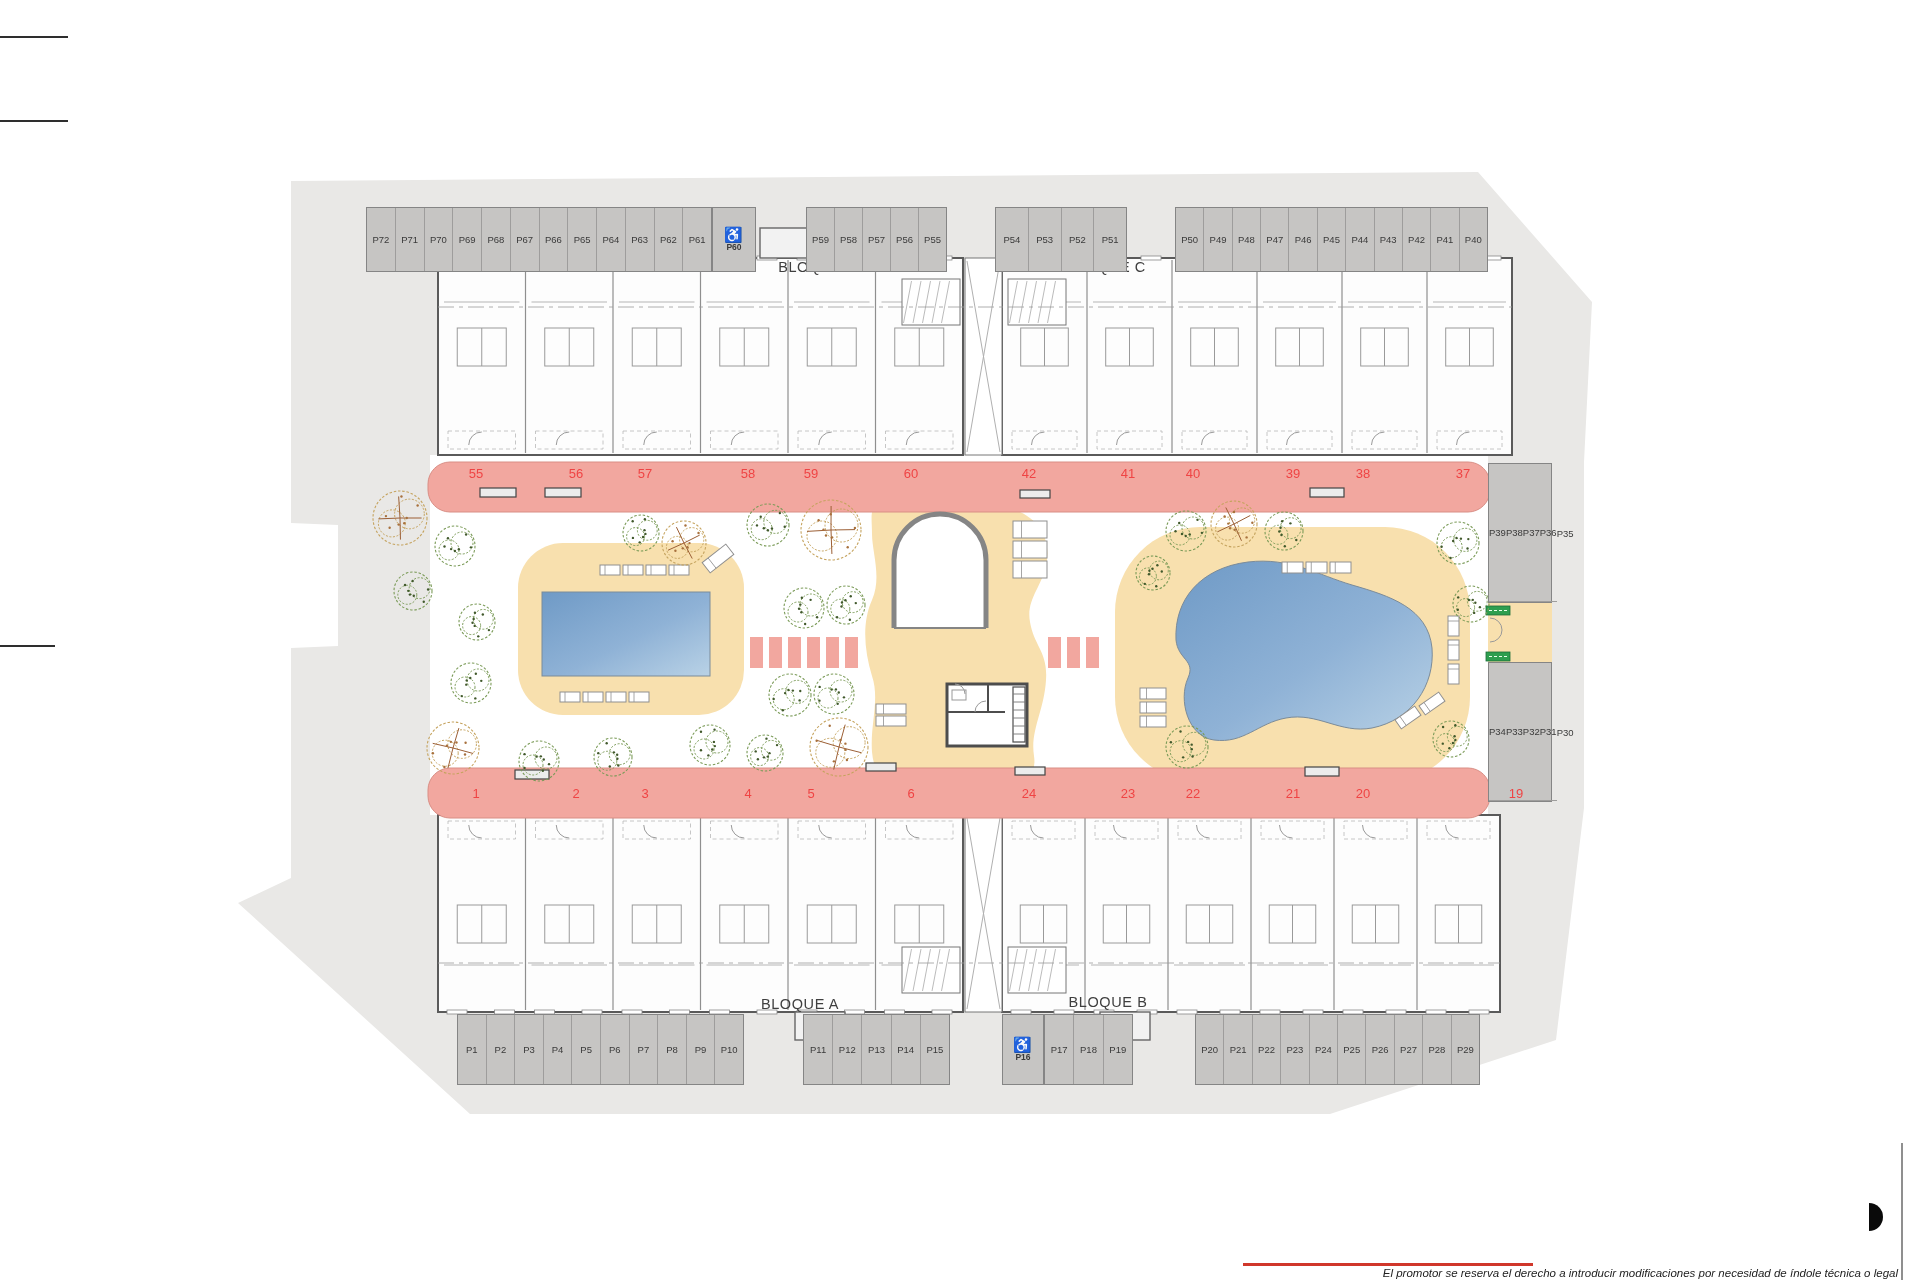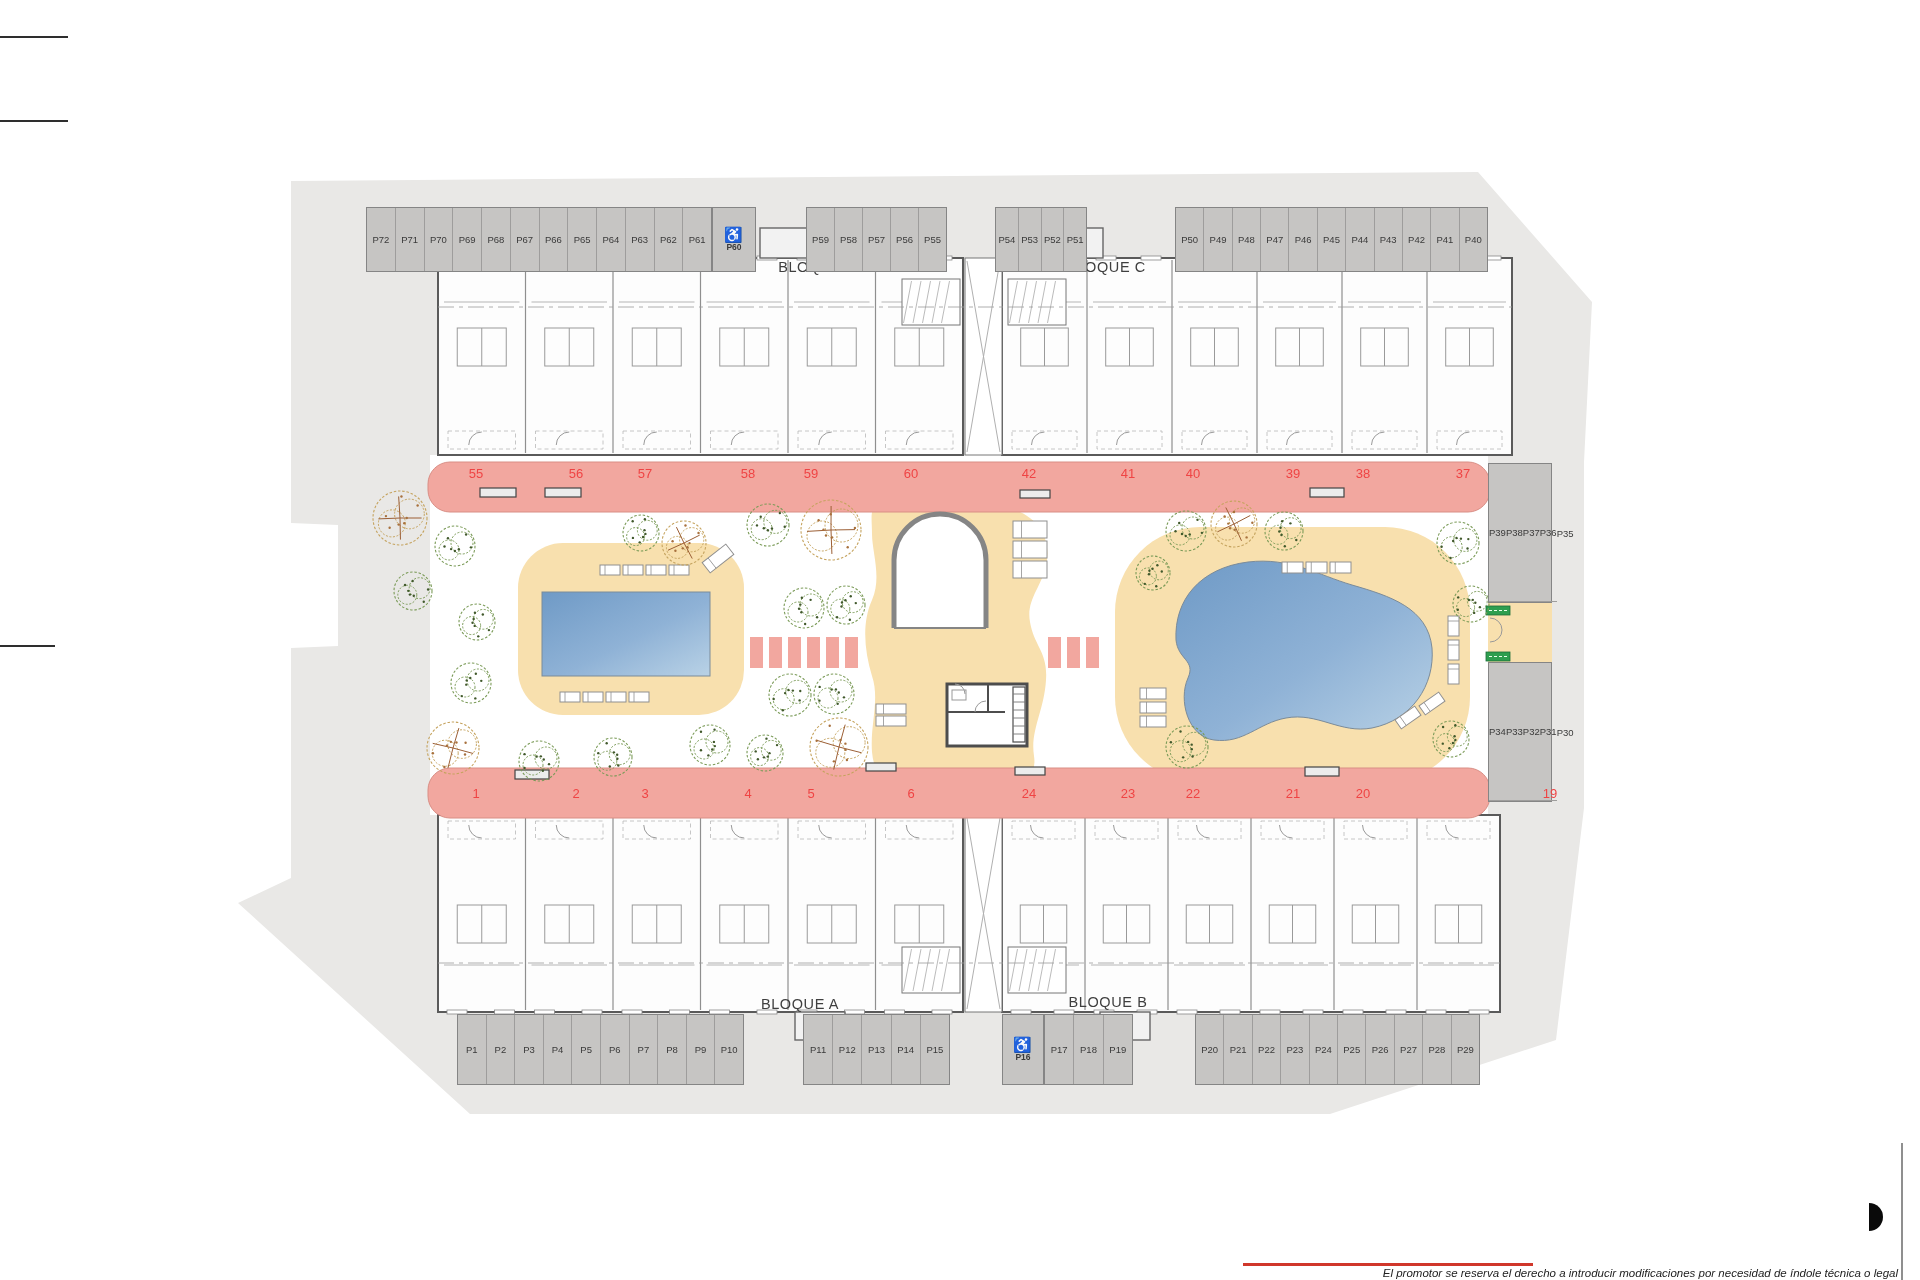--- a/index.html
+++ b/index.html
@@ -876,21 +876,21 @@
         <div class="stall">
           <span class="stall-label">P57</span>
         </div>
         <div class="stall">
           <span class="stall-label">P56</span>
         </div>
         <div class="stall">
           <span class="stall-label">P55</span>
         </div>
       </div>
-      <div class="stall-group" style="left: 995px; top: 207px; width: 92px; height: 65px;">
+      <div class="stall-group" style="left: 995px; top: 207px; width: 132px; height: 65px;">
         <div class="stall">
           <span class="stall-label">P54</span>
         </div>
         <div class="stall">
           <span class="stall-label">P53</span>
         </div>
         <div class="stall">
           <span class="stall-label">P52</span>
         </div>
         <div class="stall">
@@ -1082,15 +1082,15 @@
       <span class="unit-number" style="left: 576px; top: 786px;">2</span>
       <span class="unit-number" style="left: 645px; top: 786px;">3</span>
       <span class="unit-number" style="left: 748px; top: 786px;">4</span>
       <span class="unit-number" style="left: 811px; top: 786px;">5</span>
       <span class="unit-number" style="left: 911px; top: 786px;">6</span>
       <span class="unit-number" style="left: 1029px; top: 786px;">24</span>
       <span class="unit-number" style="left: 1128px; top: 786px; text-align: center;">23</span>
       <span class="unit-number" style="left: 1193px; top: 786px;">22</span>
       <span class="unit-number" style="left: 1293px; top: 786px;">21</span>
       <span class="unit-number" style="left: 1363px; top: 786px;">20</span>
-      <span class="unit-number" style="left: 1550px; top: 786px;">19</span>
+      <span class="unit-number" style="left: 1516px; top: 786px;">19</span>
     </div>
 </div>
 
 </body></html>

